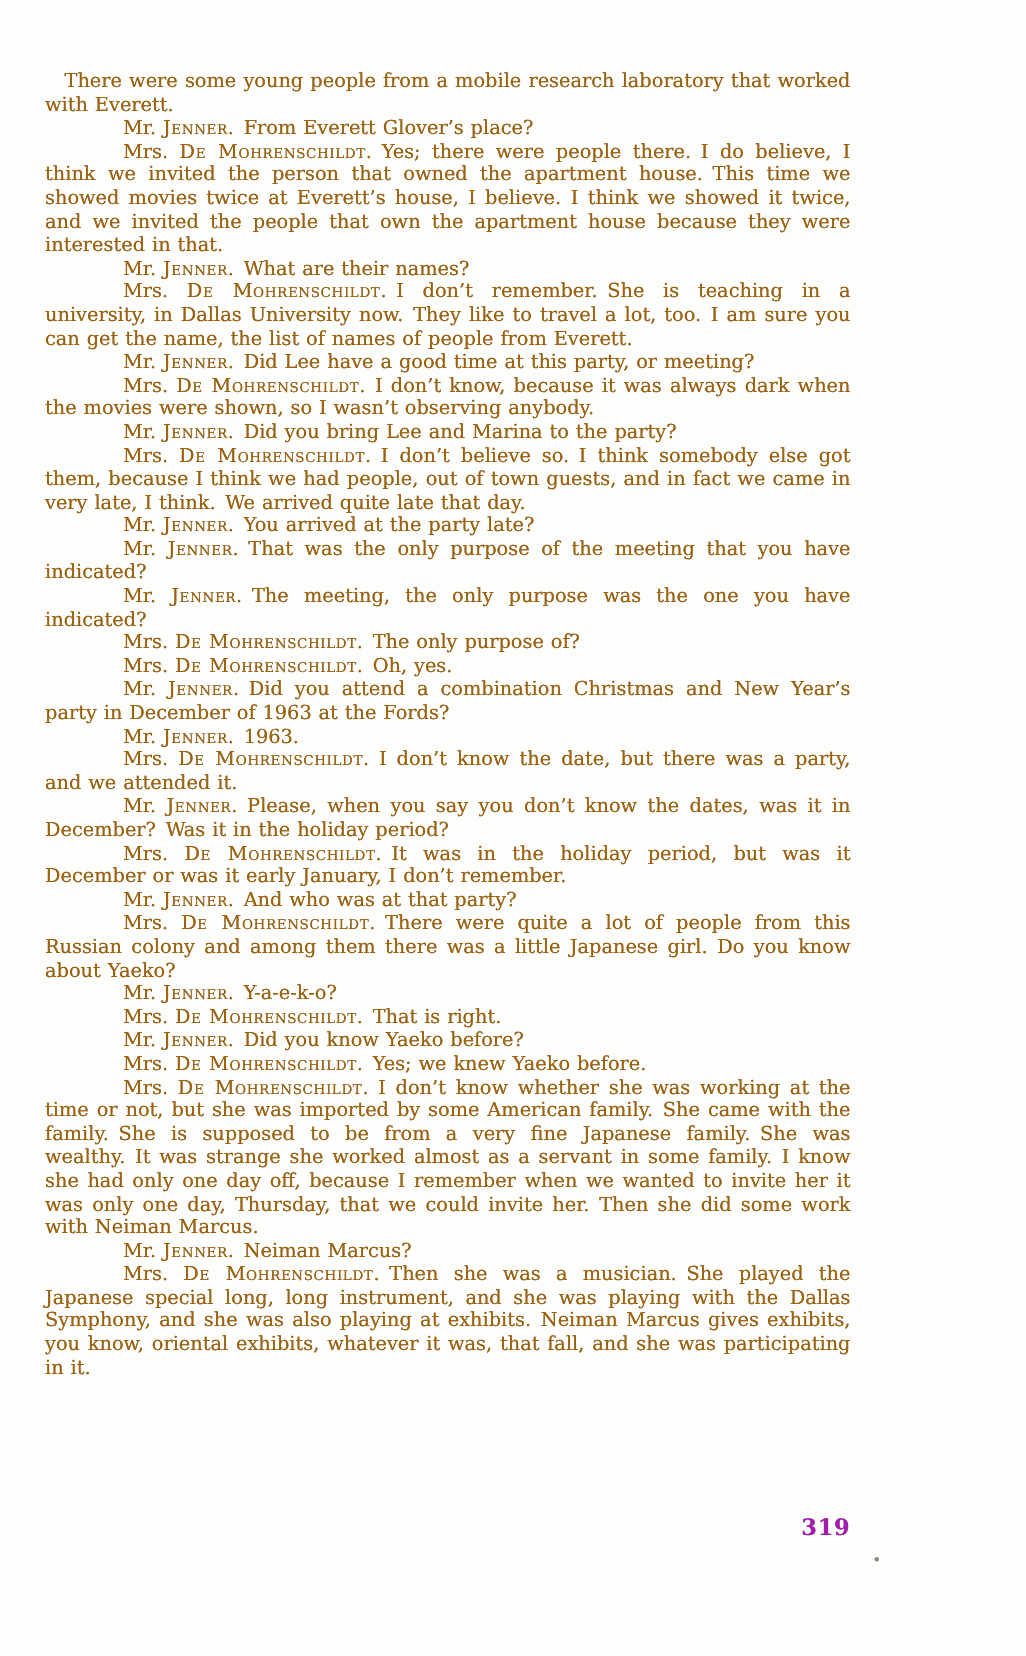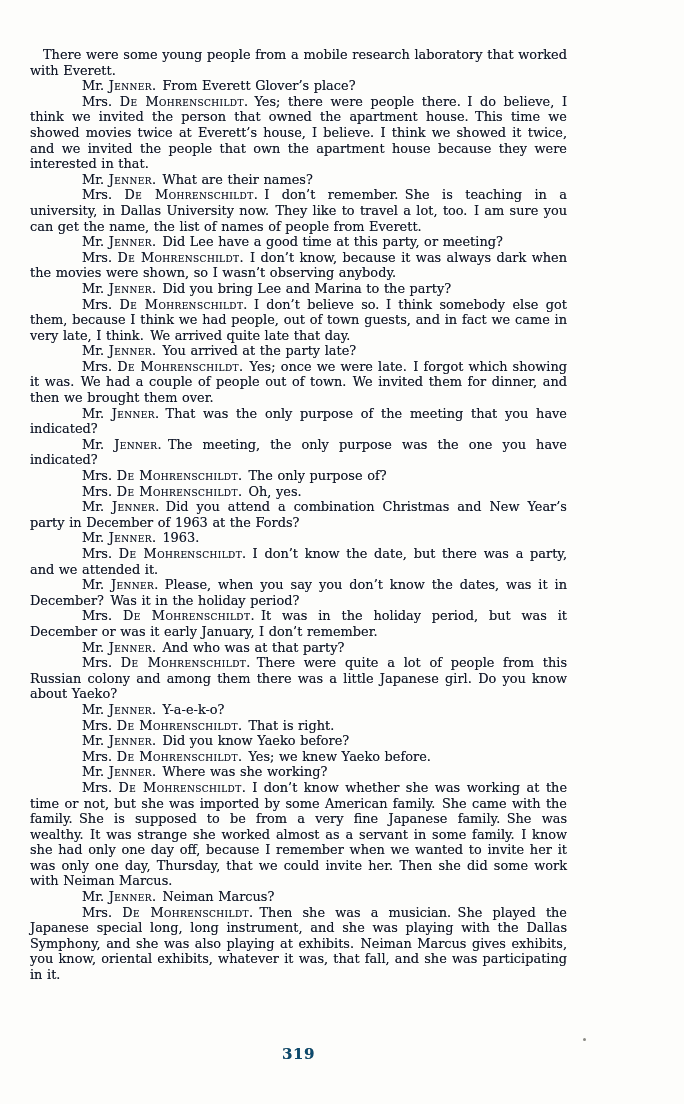--- a/index.html
+++ b/index.html
@@ -18,21 +18,21 @@
     left: 0; top: 0;
     width: 684px;
     height: 1104px;
     background: #fdfdfb;
   }
   .text-column {
     position: absolute;
     left: 30px;
     top: 47px;
     width: 537px;
-    color: #0f172a;
+    color: #a16207;
     font-size: 12.9px;
     line-height: 15.6px;
     text-align: justify;
     word-spacing: 0.5px;
     text-shadow: 0 0 0.4px rgba(20,20,20,0.55);
   }
   p.para {
     margin: 0;
     padding: 0;
     text-indent: 13px;
@@ -40,27 +40,26 @@
   .speaker { white-space: nowrap; margin-left: 39px; }
   .smallcaps {
     font-variant-caps: small-caps;
     letter-spacing: 0.4px;
   }
   .page-number {
     position: absolute;
     left: 30px;
     top: 1009px;
     width: 537px;
-    text-align: center;
-    color: #0c4a6e;
+    text-align: right;
+    color: #a21caf;
     font-size: 15px;
     font-weight: bold;
     letter-spacing: 0.5px;
     text-shadow: 0 0 0.4px rgba(20,20,20,0.55);
-    margin-top: 36px;
   }
   .print-speck {
     position: absolute;
     left: 583px;
     top: 1038px;
     width: 3px;
     height: 3px;
     border-radius: 50%;
     background: #8a8a84;
   }
@@ -73,36 +72,34 @@
       <p class="para">There were some young people from a mobile research laboratory that worked with Everett.</p>
       <p class="para"><span class="speaker">Mr. <span class="smallcaps">Jenner</span></span>. From Everett Glover’s place?</p>
       <p class="para"><span class="speaker">Mrs. <span class="smallcaps">De Mohrenschildt</span></span>. Yes; there were people there. I do believe, I think we invited the person that owned the apartment house. This time we showed movies twice at Everett’s house, I believe. I think we showed it twice, and we invited the people that own the apartment house because they were interested in that.</p>
       <p class="para"><span class="speaker">Mr. <span class="smallcaps">Jenner</span></span>. What are their names?</p>
       <p class="para"><span class="speaker">Mrs. <span class="smallcaps">De Mohrenschildt</span></span>. I don’t remember. She is teaching in a university, in Dallas University now. They like to travel a lot, too. I am sure you can get the name, the list of names of people from Everett.</p>
       <p class="para"><span class="speaker">Mr. <span class="smallcaps">Jenner</span></span>. Did Lee have a good time at this party, or meeting?</p>
       <p class="para"><span class="speaker">Mrs. <span class="smallcaps">De Mohrenschildt</span></span>. I don’t know, because it was always dark when the movies were shown, so I wasn’t observing anybody.</p>
       <p class="para"><span class="speaker">Mr. <span class="smallcaps">Jenner</span></span>. Did you bring Lee and Marina to the party?</p>
       <p class="para"><span class="speaker">Mrs. <span class="smallcaps">De Mohrenschildt</span></span>. I don’t believe so. I think somebody else got them, because I think we had people, out of town guests, and in fact we came in very late, I think. We arrived quite late that day.</p>
       <p class="para"><span class="speaker">Mr. <span class="smallcaps">Jenner</span></span>. You arrived at the party late?</p>
-      <p class="para"><span class="speaker">Mrs. <span class="smallcaps">De Mohrenschildt</span></span>. Yes; once we were late. I forgot which showing it was. We had a couple of people out of town. We invited them for dinner, and then we brought them over.</p>
       <p class="para"><span class="speaker">Mr. <span class="smallcaps">Jenner</span></span>. That was the only purpose of the meeting that you have indicated?</p>
       <p class="para"><span class="speaker">Mr. <span class="smallcaps">Jenner</span></span>. The meeting, the only purpose was the one you have indicated?</p>
       <p class="para"><span class="speaker">Mrs. <span class="smallcaps">De Mohrenschildt</span></span>. The only purpose of?</p>
       <p class="para"><span class="speaker">Mrs. <span class="smallcaps">De Mohrenschildt</span></span>. Oh, yes.</p>
       <p class="para"><span class="speaker">Mr. <span class="smallcaps">Jenner</span></span>. Did you attend a combination Christmas and New Year’s party in December of 1963 at the Fords?</p>
       <p class="para"><span class="speaker">Mr. <span class="smallcaps">Jenner</span></span>. 1963.</p>
       <p class="para"><span class="speaker">Mrs. <span class="smallcaps">De Mohrenschildt</span></span>. I don’t know the date, but there was a party, and we attended it.</p>
       <p class="para"><span class="speaker">Mr. <span class="smallcaps">Jenner</span></span>. Please, when you say you don’t know the dates, was it in December? Was it in the holiday period?</p>
       <p class="para"><span class="speaker">Mrs. <span class="smallcaps">De Mohrenschildt</span></span>. It was in the holiday period, but was it December or was it early January, I don’t remember.</p>
       <p class="para"><span class="speaker">Mr. <span class="smallcaps">Jenner</span></span>. And who was at that party?</p>
       <p class="para"><span class="speaker">Mrs. <span class="smallcaps">De Mohrenschildt</span></span>. There were quite a lot of people from this Russian colony and among them there was a little Japanese girl. Do you know about Yaeko?</p>
       <p class="para"><span class="speaker">Mr. <span class="smallcaps">Jenner</span></span>. Y-a-e-k-o?</p>
       <p class="para"><span class="speaker">Mrs. <span class="smallcaps">De Mohrenschildt</span></span>. That is right.</p>
       <p class="para"><span class="speaker">Mr. <span class="smallcaps">Jenner</span></span>. Did you know Yaeko before?</p>
       <p class="para"><span class="speaker">Mrs. <span class="smallcaps">De Mohrenschildt</span></span>. Yes; we knew Yaeko before.</p>
-      <p class="para"><span class="speaker">Mr. <span class="smallcaps">Jenner</span></span>. Where was she working?</p>
       <p class="para"><span class="speaker">Mrs. <span class="smallcaps">De Mohrenschildt</span></span>. I don’t know whether she was working at the time or not, but she was imported by some American family. She came with the family. She is supposed to be from a very fine Japanese family. She was wealthy. It was strange she worked almost as a servant in some family. I know she had only one day off, because I remember when we wanted to invite her it was only one day, Thursday, that we could invite her. Then she did some work with Neiman Marcus.</p>
       <p class="para"><span class="speaker">Mr. <span class="smallcaps">Jenner</span></span>. Neiman Marcus?</p>
       <p class="para"><span class="speaker">Mrs. <span class="smallcaps">De Mohrenschildt</span></span>. Then she was a musician. She played the Japanese special long, long instrument, and she was playing with the Dallas Symphony, and she was also playing at exhibits. Neiman Marcus gives exhibits, you know, oriental exhibits, whatever it was, that fall, and she was participating in it.</p>
     </main>
   <div class="page-number">319</div>
   <div class="print-speck"></div>
 </div>
 
 </body></html>

